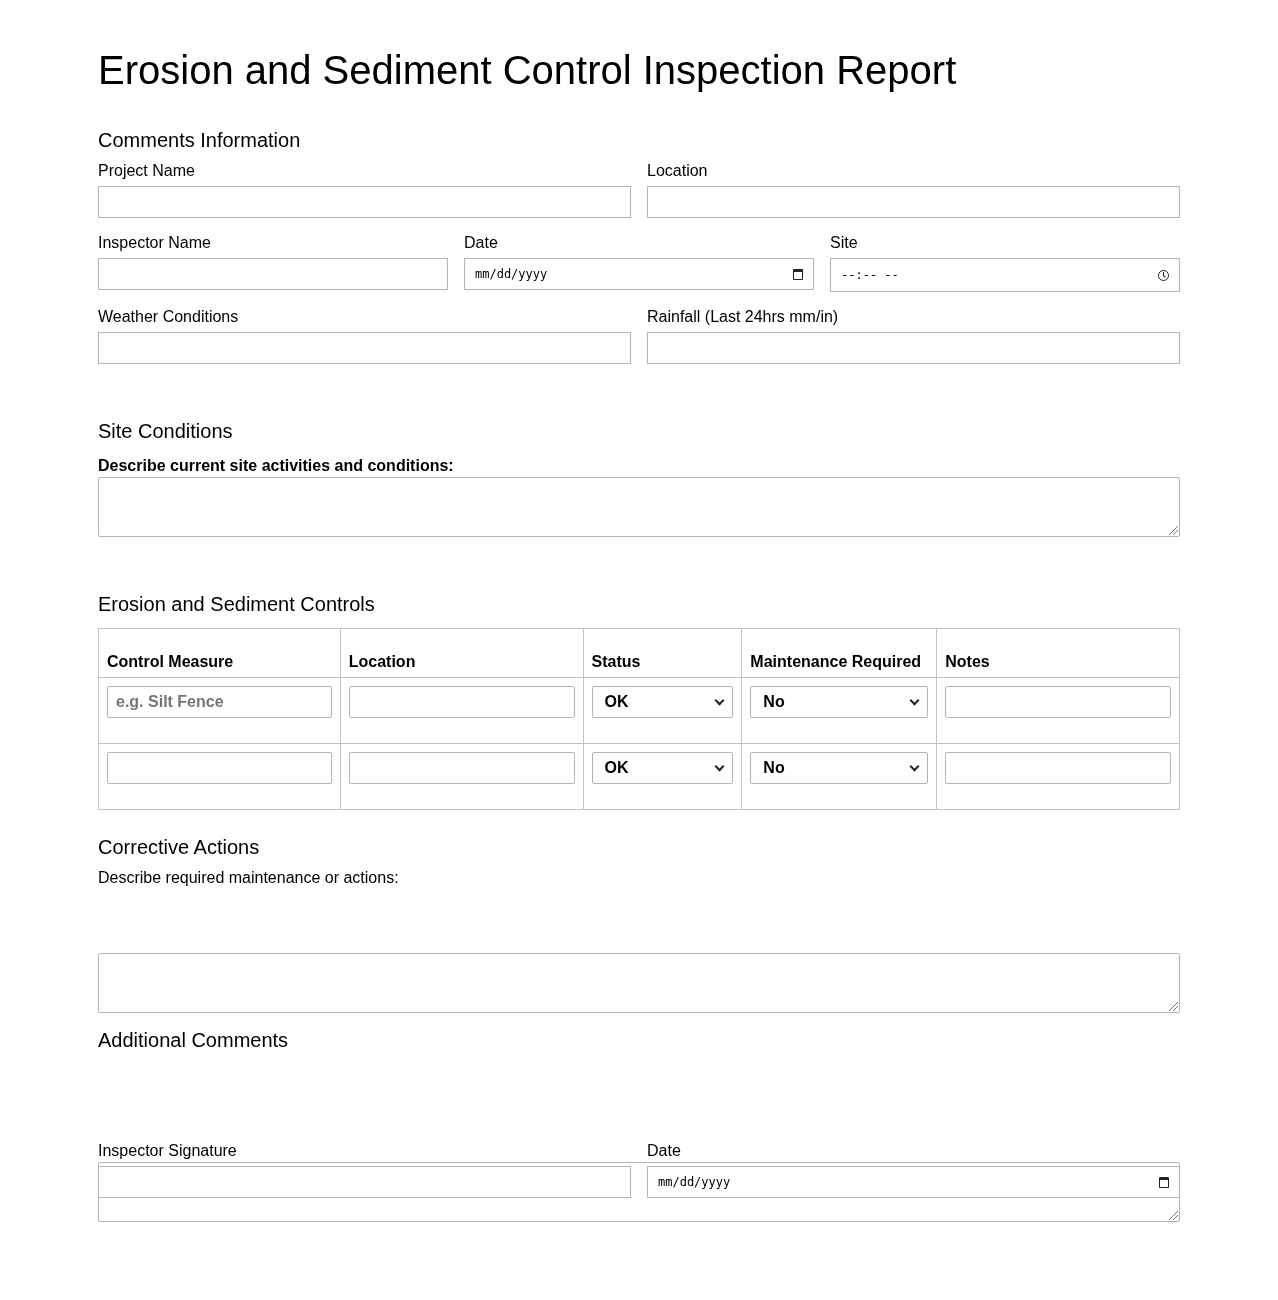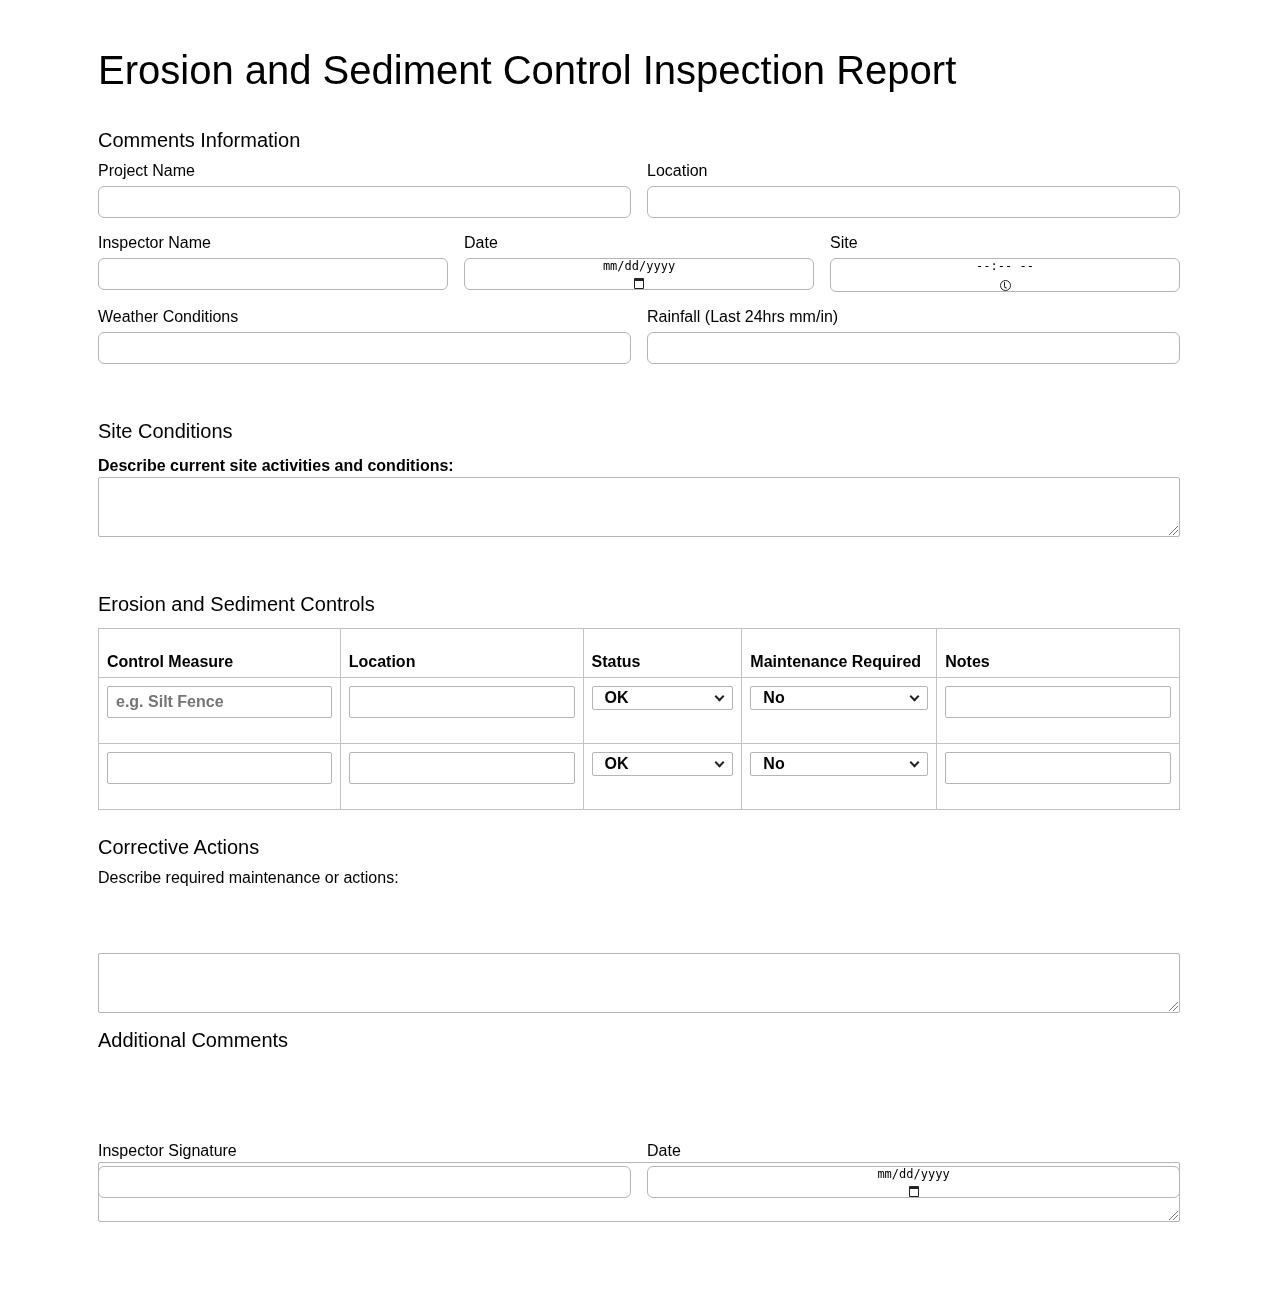--- a/index.html
+++ b/index.html
@@ -12,23 +12,22 @@
   }
   .page { position: absolute; left: 98px; top: 0; width: 1082px; }
   h1 {
     position: absolute; left: 0; top: 50px; margin: 0;
     font-size: 40px; font-weight: normal; line-height: 40px;
   }
   .abs { position: absolute; }
   h2 { margin: 0; font-size: 20px; font-weight: normal; line-height: 24px; }
   label, .lbl { font-size: 16px; line-height: 20px; }
   .field {
-    border: 1px solid #b5b5b5; border-radius: 6px; background: #fff;
+    border: 1px solid #b5b5b5; border-radius: 0; background: #fff;
     height: 32px;
-    flex-direction: column;
   }
   .datefield, .timefield {
     display: flex; align-items: center; justify-content: space-between;
     padding: 0 10px 0 10px;
     font-family: "DejaVu Sans Mono", monospace; font-size: 12px; color: #000;
   }
   .timefield { height: 34px; }
   .cal-icon {
     width: 10px; height: 11px; border: 1.5px solid #222; border-top-width: 3px; border-radius: 1px;
   }
@@ -47,21 +46,21 @@
   table {
     position: absolute; left: 0; top: 628px; width: 1082px;
     border-collapse: collapse; font-size: 16px;
   }
   th, td { border: 1px solid #c2c2c2; padding: 8px; vertical-align: top; font-weight: bold; }
   th { text-align: left; font-weight: bold; height: 35px; padding-top: 24px; padding-bottom: 6px; }
   td { height: 66px; }
   .cellinput { height: 32px; width: 100%; border: 1px solid #b5b5b5; border-radius: 2px; padding: 0 8px; display: flex; align-items: center; font-size: 16px; }
   .placeholder { color: #757575; }
   .sel {
-    height: 24px; width: 100%; border: 1px solid #b5b5b5; border-radius: 2px;
+    height: 32px; width: 100%; border: 1px solid #b5b5b5; border-radius: 2px;
     display: flex; align-items: center; justify-content: space-between; padding: 0 6px 0 12px; font-size: 16px;
   }
   .chev { width: 7px; height: 7px; border-right: 2px solid #222; border-bottom: 2px solid #222; transform: rotate(45deg); margin-top: -4px; margin-right: 3px; }
 </style>
 </head>
 <body>
 
 <div class="page">
   <h1>Erosion and Sediment Control Inspection Report</h1>
 

